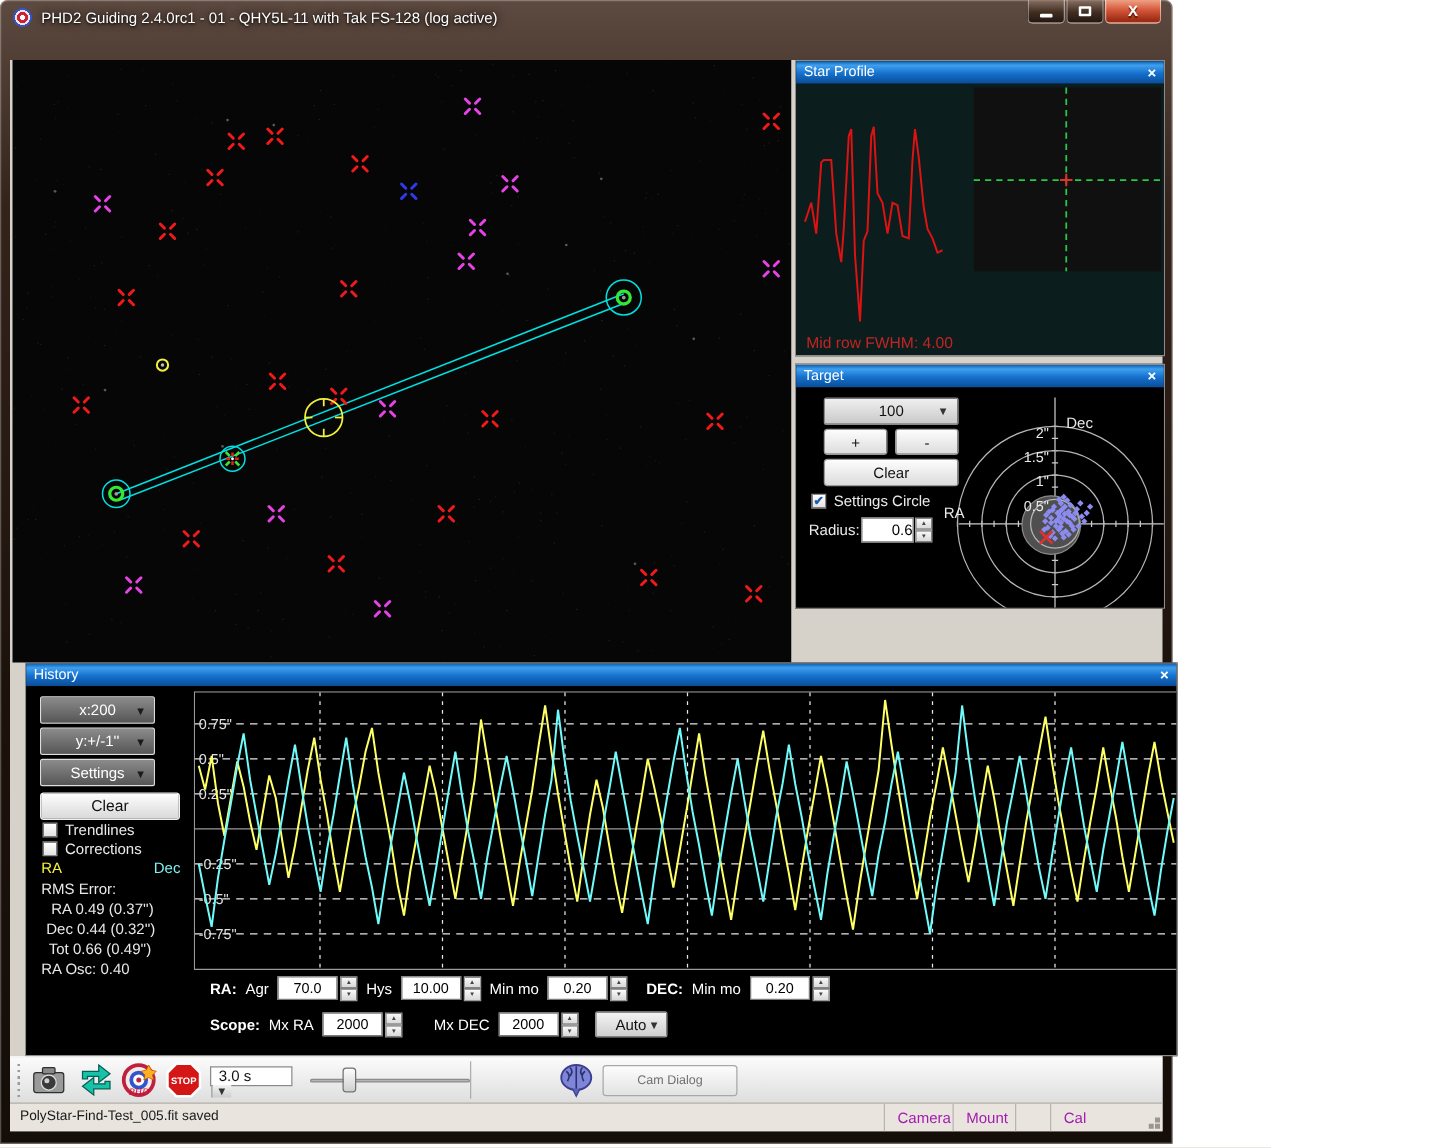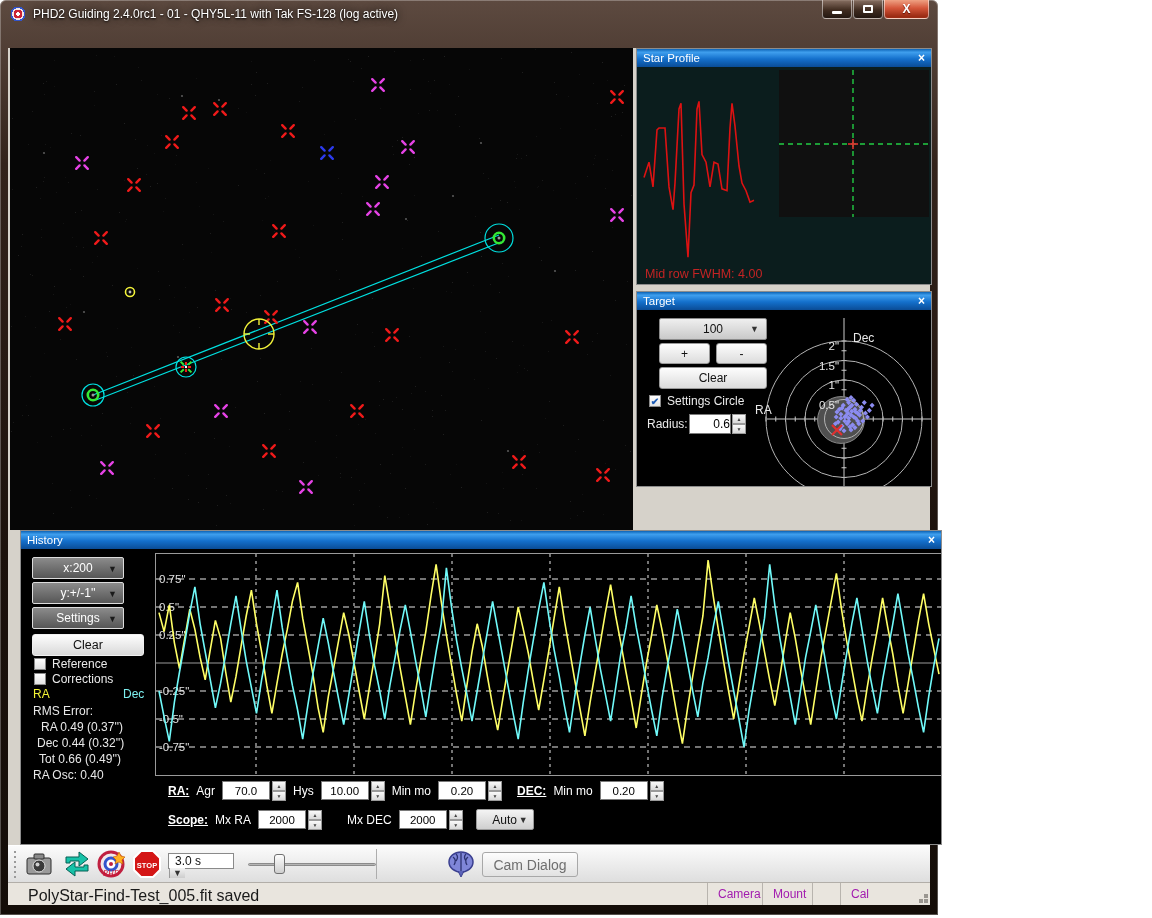--- a/index.html
+++ b/index.html
@@ -73,21 +73,21 @@
   .hdrop .arr{position:absolute;right:6px;top:6px;font-size:9px;color:#1a1a1a;}
   .hclear{position:absolute;left:11px;top:85px;width:112px;height:22px;border:1px solid #f0f0f0;border-radius:3px;
     background:linear-gradient(180deg,#fdfdfd,#d9d9d9);color:#111;font-size:12.5px;
     display:flex;align-items:center;justify-content:center;}
   .hist-stats{position:absolute;color:#e8e8e8;font-size:12px;white-space:nowrap;}
   .legend-ra{position:absolute;left:12px;top:138px;color:#f4f436;font-size:12px;}
   .legend-dec{position:absolute;left:102px;top:138px;color:#7df0f0;font-size:12px;}
   #hist-graph{position:absolute;left:134px;top:4px;}
 
   .param-row{position:absolute;left:147px;display:flex;align-items:center;gap:7px;color:#fff;font-size:12px;white-space:nowrap;}
-  .param-row b{font-weight:bold;text-decoration:underline;}
+  .param-row b{font-weight:bold;}
   .pinput{width:48px;height:19px;border:1px solid #7a7a7a;font-size:11.5px;text-align:center;padding:0;
     font-family:"Liberation Sans",sans-serif;background:#fff;}
   .pspin{display:flex;flex-direction:column;width:14px;height:19px;margin-left:-5px;}
   .pspin div{flex:1;border:1px solid #9a9a9a;background:linear-gradient(180deg,#fafafa,#d8d8d8);
     font-size:5px;color:#444;text-align:center;line-height:8px;}
   .auto-drop{width:58px;height:21px;border:1px solid #9a9a9a;border-radius:2px;position:relative;
     background:linear-gradient(180deg,#f4f4f4,#cfcfcf);color:#111;font-size:12px;
     display:flex;align-items:center;justify-content:center;margin-left:6px;}
   .auto-drop .arr{position:absolute;right:5px;top:5px;font-size:9px;color:#333;}
 
@@ -100,25 +100,25 @@
   .tb-sep{position:absolute;left:368px;top:3px;width:1px;height:30px;background:#adadad;}
   .exp-select{position:absolute;left:160px;top:7px;width:66px;height:16px;display:flex;border:1px solid #8a8a8a;background:#fff;flex-direction:column;}
   .exp-text{flex:1;font-size:12px;color:#111;display:flex;align-items:center;padding-left:6px;}
   .exp-arrow{width:16px;background:linear-gradient(180deg,#f2f2f2,#cdcdcd);border-left:1px solid #9a9a9a;
     font-size:9px;color:#333;display:flex;align-items:center;justify-content:center;}
   .slider{position:absolute;left:240px;top:8px;width:128px;height:20px;}
   .slider-track{position:absolute;left:0;right:0;top:9px;height:3px;background:#b5b5b5;
     border:1px solid #8b8b8b;border-radius:2px;}
   .slider-thumb{position:absolute;left:26px;top:0;width:11px;height:20px;border:1px solid #707070;border-radius:3px;
     background:linear-gradient(180deg,#fdfdfd,#cfcfcf);}
-  .cam-dialog{position:absolute;left:474px;top:6px;width:96px;height:25px;border:1px solid #a8a8a8;border-radius:3px;
-    background:linear-gradient(180deg,#fdfdfd,#e2e2e2);color:#6f6f6f;font-size:14px;
+  .cam-dialog{position:absolute;left:474px;top:6px;width:108px;height:25px;border:1px solid #a8a8a8;border-radius:3px;
+    background:linear-gradient(180deg,#fdfdfd,#e2e2e2);color:#6f6f6f;font-size:10px;
     display:flex;align-items:center;justify-content:center;}
   .statusbar{position:absolute;left:0;top:834px;width:922px;height:23px;background:#e9e5de;border-top:1px solid #b2aea8;}
-  .sb-msg{position:absolute;left:20px;top:4px;font-size:16px;color:#1a1a1a;}
+  .sb-msg{position:absolute;left:8px;top:4px;font-size:11px;color:#1a1a1a;}
   .sb-cell{position:absolute;top:0;bottom:0;border-left:1px solid #b8b4ae;font-size:12px;color:#a21caf;
     display:flex;align-items:center;padding-left:10px;}
   .sb-grip{position:absolute;right:2px;bottom:2px;width:4px;height:4px;background:#9a9690;
     box-shadow:-5px 0 #9a9690,0 -5px #9a9690;}
 </style>
 </head>
 <body>
 
 <div class="window">
 
@@ -942,21 +942,21 @@
           <span>y:+/-1''</span>
             <span class="arr">▼</span>
         </div>
         <div class="hdrop" style="top:58px;">
           <span>Settings</span>
             <span class="arr">▼</span>
         </div>
         <div class="hclear">Clear</div>
         <div class="chk-row" style="left:13px;top:108px;">
           <span class="chk"></span>
-          <span>Reference</span>
+          <span>Trendlines</span>
         </div>
         <div class="chk-row" style="left:13px;top:123px;">
           <span class="chk"></span>
           <span>Corrections</span>
         </div>
         <div class="legend-ra">RA</div>
         <div class="legend-dec">Dec</div>
         <div class="hist-stats" style="left:12px;top:155px;">RMS Error:</div>
         <div class="hist-stats" style="left:20px;top:171px;">RA 0.49 (0.37'')</div>
         <div class="hist-stats" style="left:16px;top:187px;">Dec 0.44 (0.32'')</div>

